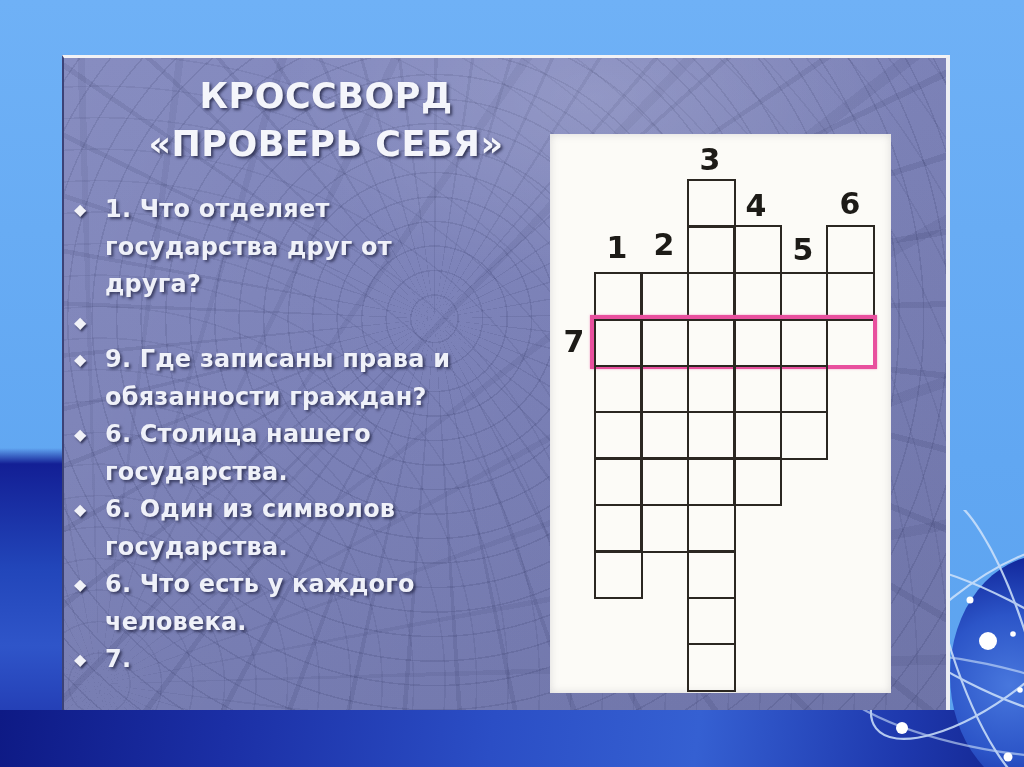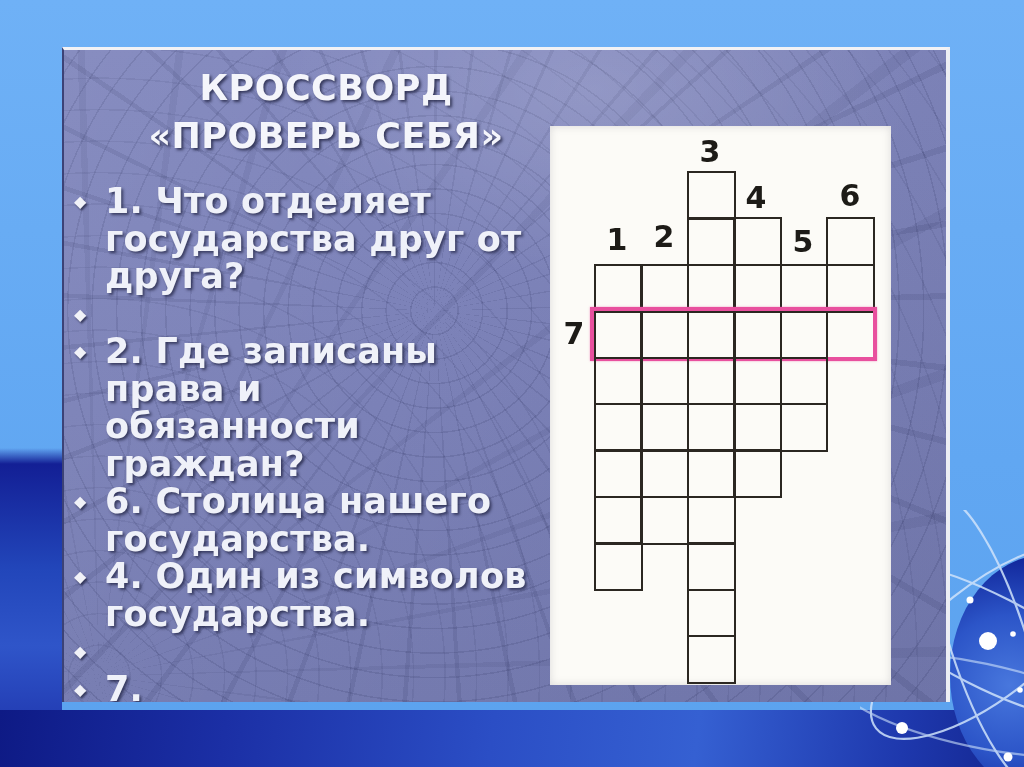--- a/index.html
+++ b/index.html
@@ -6,42 +6,42 @@
   .page{position:relative;width:1024px;height:767px;overflow:hidden;
         background:linear-gradient(180deg,#6fb1f6 0%,#61a7f2 60%,#5ba2ee 100%);
         font-family:"DejaVu Sans","Liberation Sans",sans-serif;}
   
   .bg-left-dark{position:absolute;left:0;top:448px;width:62px;height:319px;
         background:linear-gradient(180deg,rgba(16,28,140,0) 0px,#131f95 16px,#2246ba 38%,#2f55c9 62%,#1b2da6 100%);}
   .bg-bottom-band{position:absolute;left:0;top:710px;width:1024px;height:57px;
         background:linear-gradient(97deg,#0e1a85 0%,#1b2fa5 22%,#2b4ec5 48%,#3560d2 68%,#1e38ad 88%,#13258f 100%);}
   .atom-svg{position:absolute;left:860px;top:510px;width:164px;height:257px;}
   
-  .slide{position:absolute;left:62px;top:47px;width:888px;height:655px;
+  .slide{position:absolute;left:62px;top:55px;width:888px;height:655px;
         background:linear-gradient(180deg,#8187bd 0%,#7b81b7 55%,#767cb1 100%);
         border-top:3px solid #f2f2f5;border-right:4px solid #eceef4;
         border-left:2px solid #3c4276;box-sizing:border-box;overflow:hidden;}
   .web{position:absolute;inset:0;pointer-events:none;}
   .web1{background:
       repeating-radial-gradient(circle at 42% 40%,rgba(28,33,76,0) 0 23px,rgba(28,33,76,0.13) 23px 24.5px),
       repeating-conic-gradient(from 0deg at 42% 40%,rgba(28,33,76,0.11) 0deg 0.7deg,rgba(0,0,0,0) 0.7deg 8deg);}
   .web2{background:
       repeating-radial-gradient(circle at 4% 96%,rgba(28,33,76,0) 0 30px,rgba(28,33,76,0.09) 30px 31.5px),
       repeating-conic-gradient(from 250deg at 4% 96%,rgba(28,33,76,0.08) 0deg 0.7deg,rgba(0,0,0,0) 0.7deg 9deg);}
   .sheen{position:absolute;inset:0;pointer-events:none;
       background:radial-gradient(ellipse 520px 300px at 60% 6%,rgba(255,255,255,0.15),rgba(255,255,255,0) 62%),
                  linear-gradient(115deg,rgba(255,255,255,0.05) 0%,rgba(255,255,255,0) 40%,rgba(10,10,40,0.07) 100%);}
   .slide-title{position:absolute;left:36px;top:14px;width:452px;text-align:center;
       font-size:35px;font-weight:bold;line-height:48px;color:#f4f5fb;
       white-space:pre-line;text-shadow:2px 2px 3px rgba(12,14,40,0.65);letter-spacing:0.5px;}
   .questions{position:absolute;left:10px;top:133px;width:474px;}
   .q-item{display:flex;align-items:flex-start;}
   .q-bullet{flex:0 0 31px;font-size:16px;line-height:37.5px;color:#f1f2f8;
       text-shadow:1.5px 1.5px 2px rgba(12,14,40,0.6);}
-  .q-text{font-size:35px;font-weight:bold;line-height:37.5px;color:#eff1f9;
+  .q-text{font-size:24px;font-weight:bold;line-height:37.5px;color:#eff1f9;
       white-space:pre-line;text-shadow:2px 2px 3px rgba(12,14,40,0.6);letter-spacing:0.2px;}
   
   .panel{position:absolute;left:486px;top:76px;width:341px;height:559px;background:#fcfbf7;
       box-shadow:inset 0 0 8px rgba(130,130,140,0.28);}
   .grid{position:absolute;inset:0;}
   .cell{position:absolute;width:48.9px;height:48.9px;box-sizing:border-box;
       border:2.5px solid #2b2721;background:transparent;}
   .hl-row{position:absolute;box-sizing:border-box;border:4.5px solid #e8509e;
       box-shadow:0 0 2px rgba(232,80,158,0.55);}
   .grid-num{position:absolute;transform:translate(-50%,-50%);font-size:30px;font-weight:bold;
@@ -94,35 +94,37 @@
         <span class="q-bullet">◆</span>
         <span class="q-text">1. Что отделяет
 государства друг от
 друга?</span>
       </div>
       <div class="q-item">
         <span class="q-bullet">◆</span>
       </div>
       <div class="q-item">
         <span class="q-bullet">◆</span>
-        <span class="q-text">2. Где записаны права и
+        <span class="q-text">9. Где записаны права и
 обязанности граждан?</span>
       </div>
       <div class="q-item">
         <span class="q-bullet">◆</span>
         <span class="q-text">6. Столица нашего
 государства.</span>
       </div>
       <div class="q-item">
         <span class="q-bullet">◆</span>
-        <span class="q-text">4. Один из символов
+        <span class="q-text">6. Один из символов
 государства.</span>
       </div>
       <div class="q-item">
         <span class="q-bullet">◆</span>
+        <span class="q-text">6. Что есть у каждого
+человека.</span>
       </div>
       <div class="q-item">
         <span class="q-bullet">◆</span>
         <span class="q-text">7.</span>
       </div>
     </div>
 
     <div class="panel">
       <div class="grid">
           <div class="cell" style="left: 136.8px; top: 45px; height: 48.9px; width: 48.9px; border-color: rgb(43, 39, 33);"></div>

